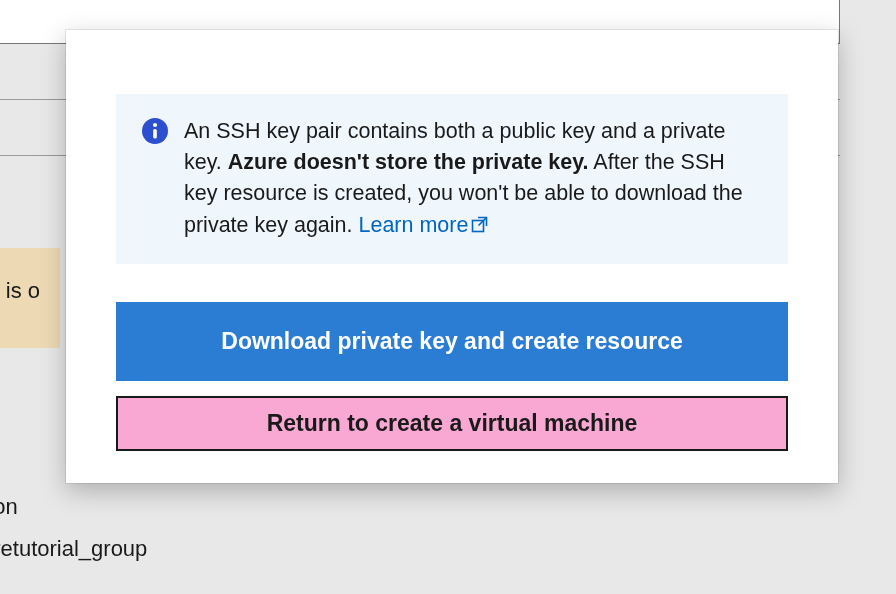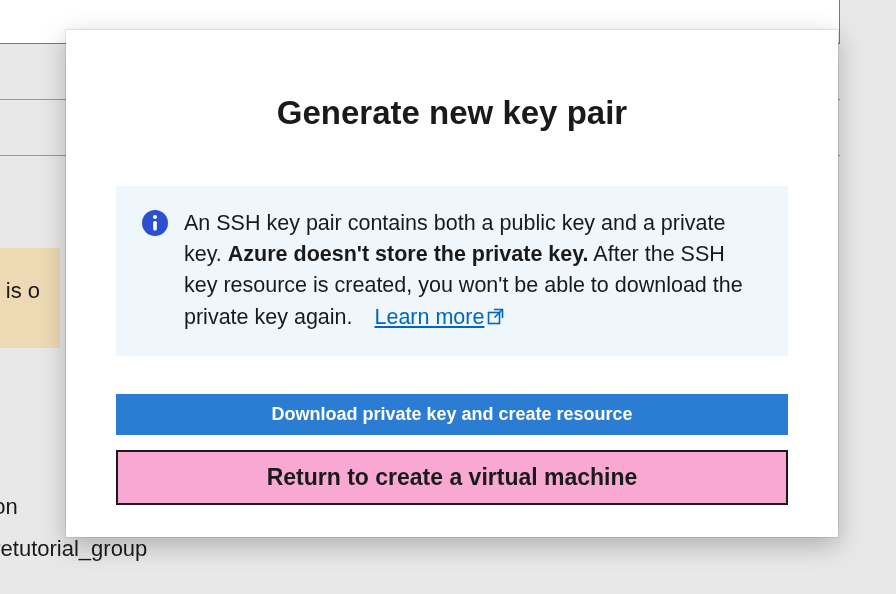--- a/index.html
+++ b/index.html
@@ -103,37 +103,35 @@
       font-size: 21.5px;
       line-height: 1.45;
       color: #1a1a1a;
     }
     .info-text .bold {
       font-weight: 700;
       text-align: center;
     }
     .learn-more {
       color: #0066c0;
-      text-decoration: underline;
       cursor: pointer;
       white-space: nowrap;
-      margin-left: 16px;
     }
     .ext-icon {
       display: inline-block;
       vertical-align: -1px;
       margin-left: 3px;
     }
     .btn-primary {
       width: 100%;
       background: #2b7cd3;
       color: #fff;
       border: none;
-      padding: 10px 16px;
-      font-size: 18px;
+      padding: 26px 16px;
+      font-size: 23px;
       font-weight: 600;
       font-family: inherit;
       cursor: pointer;
       margin-bottom: 15px;
     }
     .btn-secondary {
       width: 100%;
       background: #f9a8d4;
       color: #1a1a1a;
       border: 2px solid #1a1a1a;
@@ -150,21 +148,20 @@
 <div class="bg-layer">
   <div class="bg-input">v</div>
   <div class="bg-row bg-row-1"></div>
   <div class="bg-row bg-row-2"></div>
   <div class="bg-yellow">s is o</div>
   <div class="bg-text-1">ption</div>
   <div class="bg-text-2">zuretutorial_group</div>
 </div>
 
 <div class="modal">
-  <h1 class="modal-title">Generate new key pair</h1>
 
   <div class="info-box">
     <span class="info-icon">
       <svg width="26" height="26" viewBox="0 0 26 26">
         <circle cx="13" cy="13" r="13" fill="#2b4fce"></circle>
         <rect x="11.2" y="11" width="3.6" height="9.5" rx="1.5" fill="#fff"></rect>
         <circle cx="13" cy="7" r="2.1" fill="#fff"></circle>
       </svg>
     </span>
     <div class="info-text">

